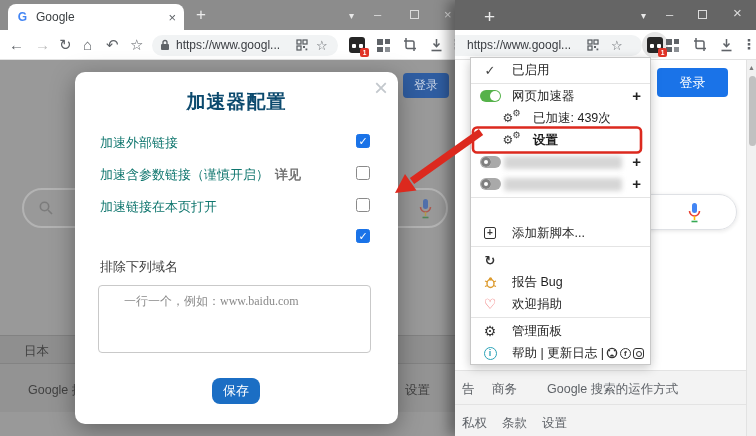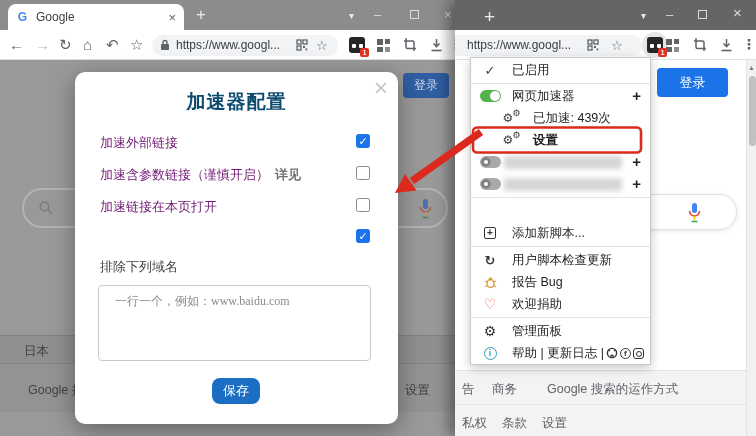--- a/index.html
+++ b/index.html
@@ -52,26 +52,26 @@
   .l-pill{position:absolute;left:22px;top:128px;width:426px;height:40px;border:2px solid #b3b3b3;border-radius:21px;}
   .l-band1{position:absolute;left:0;top:275px;width:100%;height:28px;background:#8f8f8f;border-top:1px solid #828282;}
   .l-band2{position:absolute;left:0;top:303px;width:100%;height:49px;background:#939393;border-top:1px solid #838383;}
   .l-foot{position:absolute;font-size:12.5px;color:#424242;}
 
   
   .modal{position:absolute;left:75px;top:12px;width:323px;height:352px;background:#fff;border-radius:10px;box-shadow:0 6px 24px rgba(0,0,0,.35);}
   .m-close{position:absolute;right:10px;top:2px;font-size:24px;color:#c3c8cd;font-weight:300;}
   .m-title{position:absolute;left:0;top:17px;width:100%;text-align:center;font-size:19px;font-weight:bold;color:#0c4a6e;letter-spacing:1px;}
   .m-row{position:absolute;left:25px;width:273px;height:20px;}
-  .m-label{font-size:13px;color:#701a75;}
+  .m-label{font-size:13px;color:#0f766e;}
   .m-link{font-size:13px;font-weight:bold;color:#737373;margin-left:6px;}
   .cbx{position:absolute;right:3px;top:1px;width:14px;height:14px;border:1.5px solid #8a8a8a;border-radius:2.5px;background:#fff;color:#fff;font-size:11px;line-height:13px;text-align:center;}
   .cbx.on{background:#1a73e8;border-color:#1a73e8;}
   .m-exlabel{position:absolute;left:25px;top:186px;font-size:13px;color:#3c3c3c;}
-  .m-ta{position:absolute;left:23px;top:213px;width:273px;height:76px;border:1px solid #c9c9c9;border-radius:4px;resize:none;padding:7px 16px;font-size:12px;font-family:"Liberation Serif","DejaVu Serif",serif;color:#444;}
+  .m-ta{position:absolute;left:23px;top:213px;width:273px;height:68px;border:1px solid #c9c9c9;border-radius:4px;resize:none;padding:7px 25px;font-size:12px;font-family:"Liberation Serif","DejaVu Serif",serif;color:#444;}
   .m-ta::placeholder{color:#8a8a8a;}
   .m-save{position:absolute;left:137px;top:306px;width:48px;height:26px;background:#1b6ec4;border:none;border-radius:8px;color:#fff;font-size:13px;}
 
   
   .rcontent{position:absolute;left:0;top:60px;width:100%;height:376px;background:#fff;}
   .r-signin{position:absolute;left:202px;top:8px;width:71px;height:29px;background:#1a73e8;border-radius:4px;color:#fff;font-size:13px;text-align:center;line-height:29px;}
   .r-pill{position:absolute;left:105px;top:134px;width:177px;height:36px;border:1px solid #dfe1e5;border-radius:18px;box-shadow:0 1px 4px rgba(32,33,36,.12);}
   .r-band1{position:absolute;left:0;top:310px;width:291px;height:34px;background:#f3f3f3;border-top:1px solid #e3e3e3;}
   .r-band2{position:absolute;left:0;top:344px;width:291px;height:32px;background:#f3f3f3;border-top:1px solid #e3e3e3;}
   .r-foot{position:absolute;top:10px;font-size:12.5px;color:#5f6368;}
@@ -355,21 +355,20 @@
         <div class="mrow" style="top:164px;">
           <span class="mi">
               <span class="sq-plus">+</span>
             </span>
           <span class="mlabel">添加新脚本...</span>
         </div>
         <div class="msep" style="top:188px;"></div>
 
         <div class="mrow" style="top:191px;">
           <span class="mi refresh">↻</span>
-          <span class="mlabel">用户脚本检查更新</span>
         </div>
         <div class="mrow" style="top:213px;">
           <span class="mi">
               <svg width="13" height="13" viewBox="0 0 13 13">
                 <ellipse cx="6.5" cy="7.5" rx="3.5" ry="4" fill="#fff" stroke="#dd9b2e" stroke-width="1.4"></ellipse>
                 <circle cx="6.5" cy="2.8" r="1.6" fill="#dd9b2e"></circle>
                 <path d="M1 5 L3.5 6 M12 5 L9.5 6 M1 10.5 L3.5 9.5 M12 10.5 L9.5 9.5" stroke="#dd9b2e" stroke-width="1.2"></path>
               </svg>
             </span>
           <span class="mlabel">报告 Bug</span>

